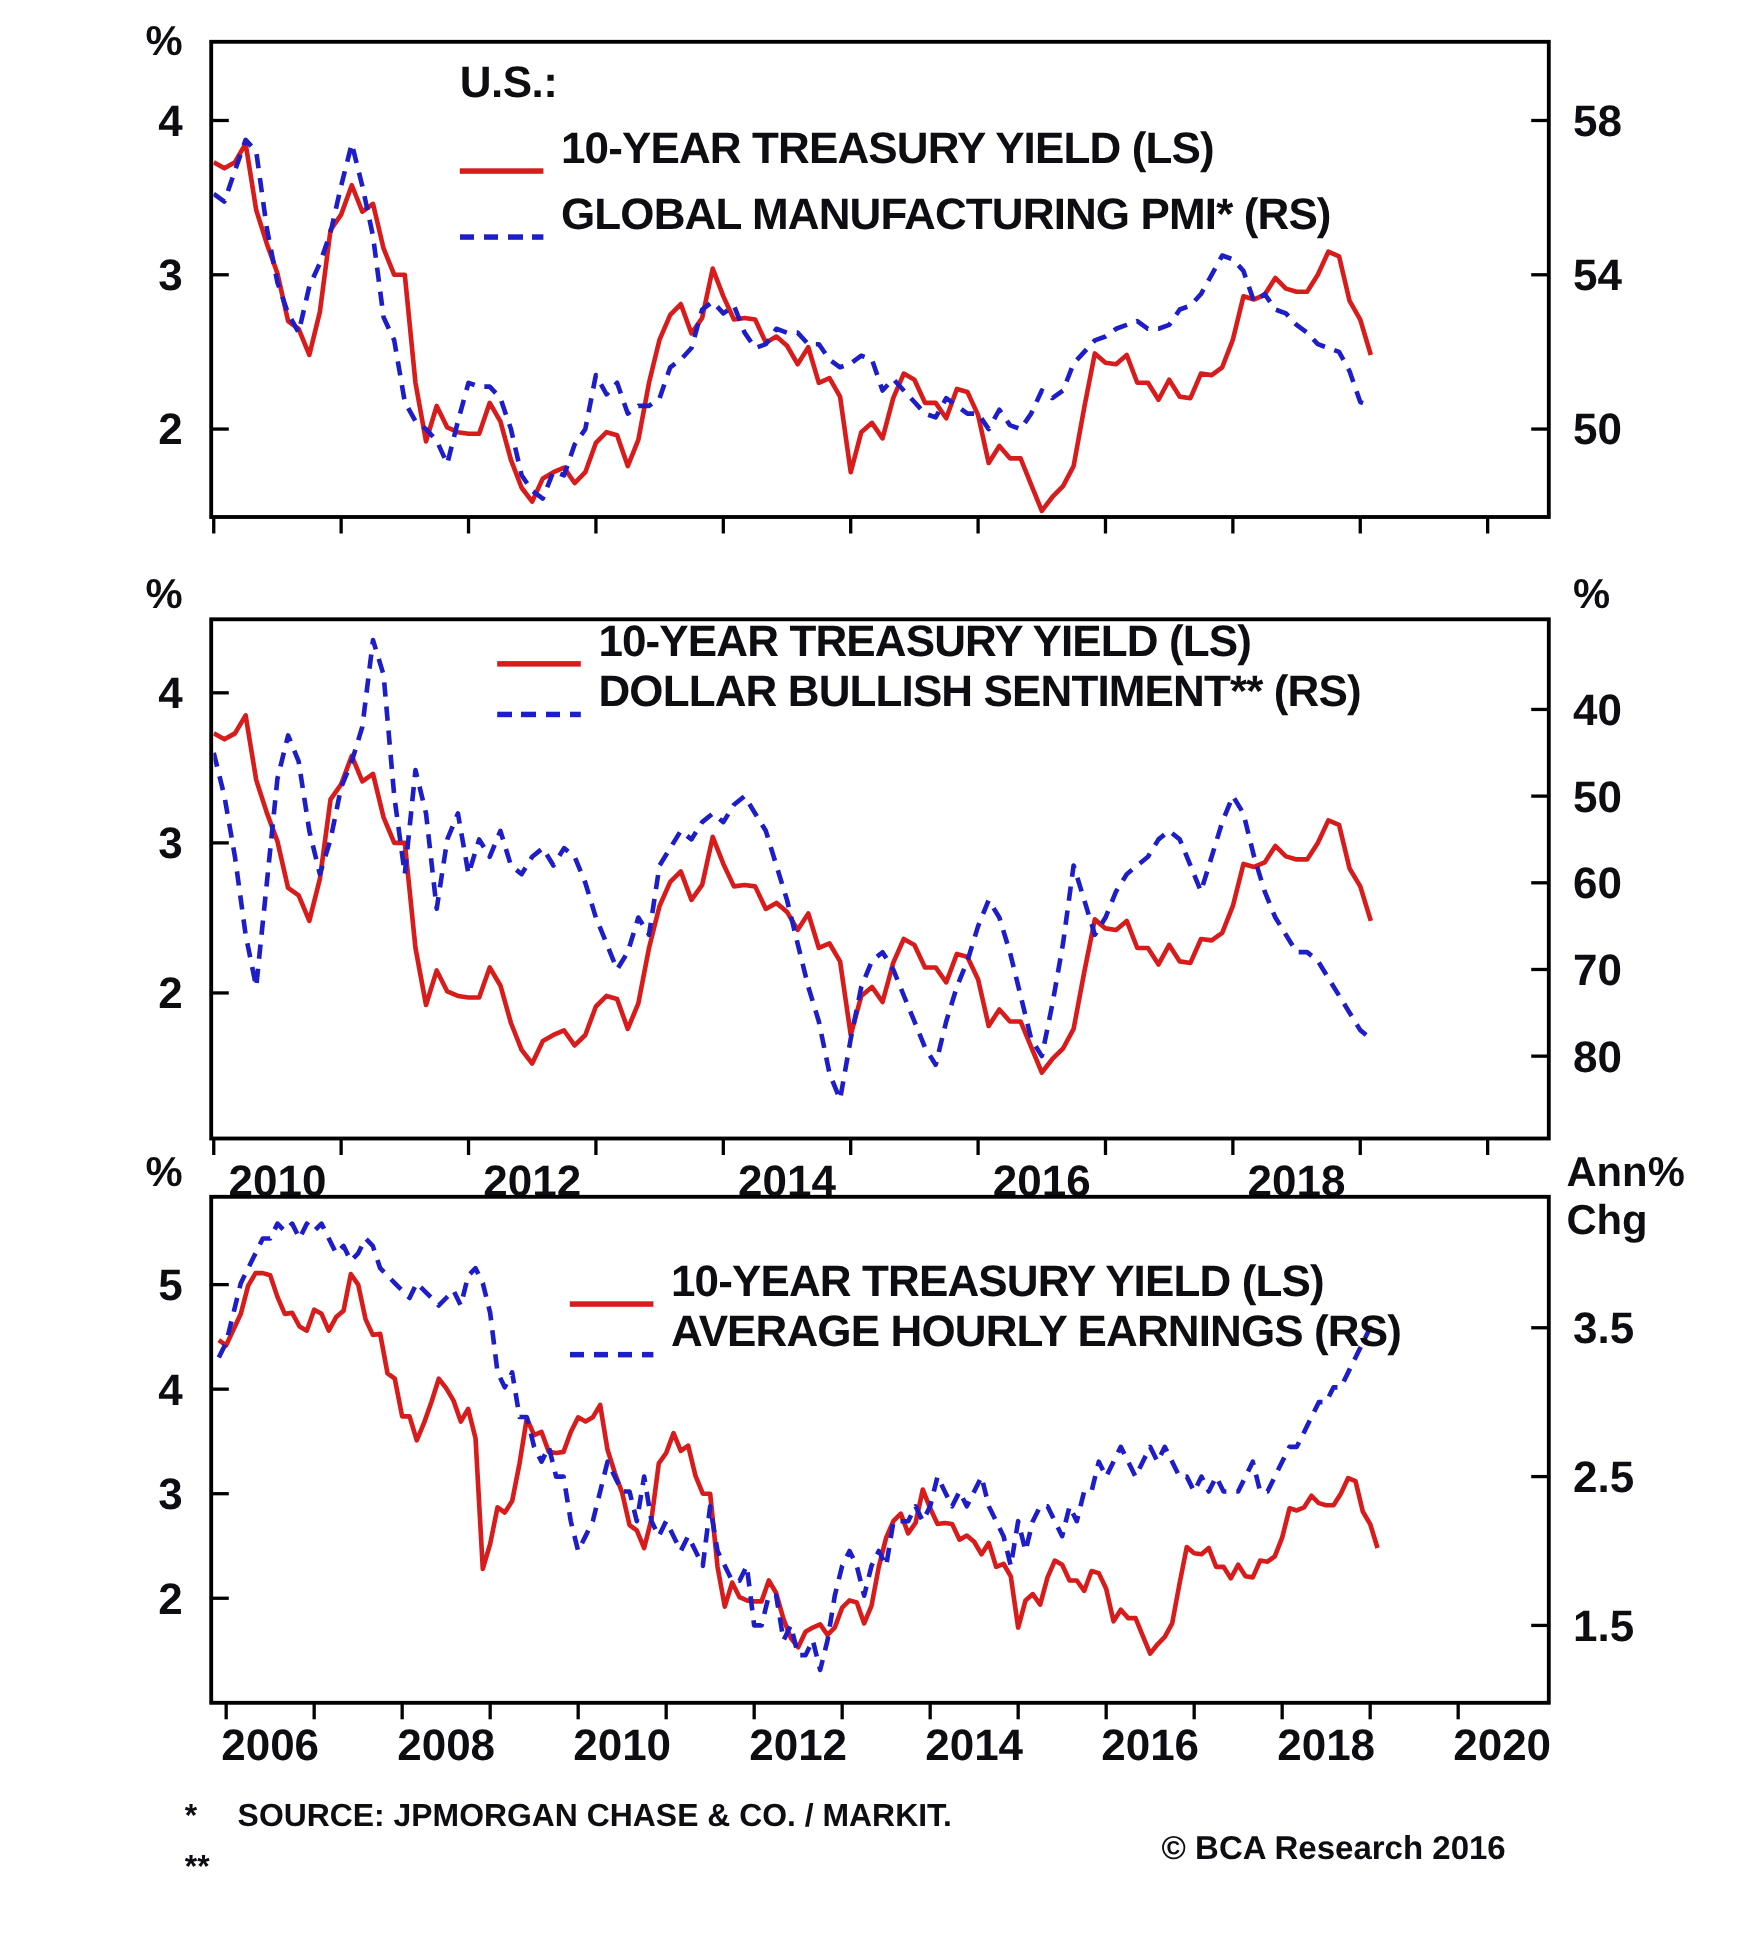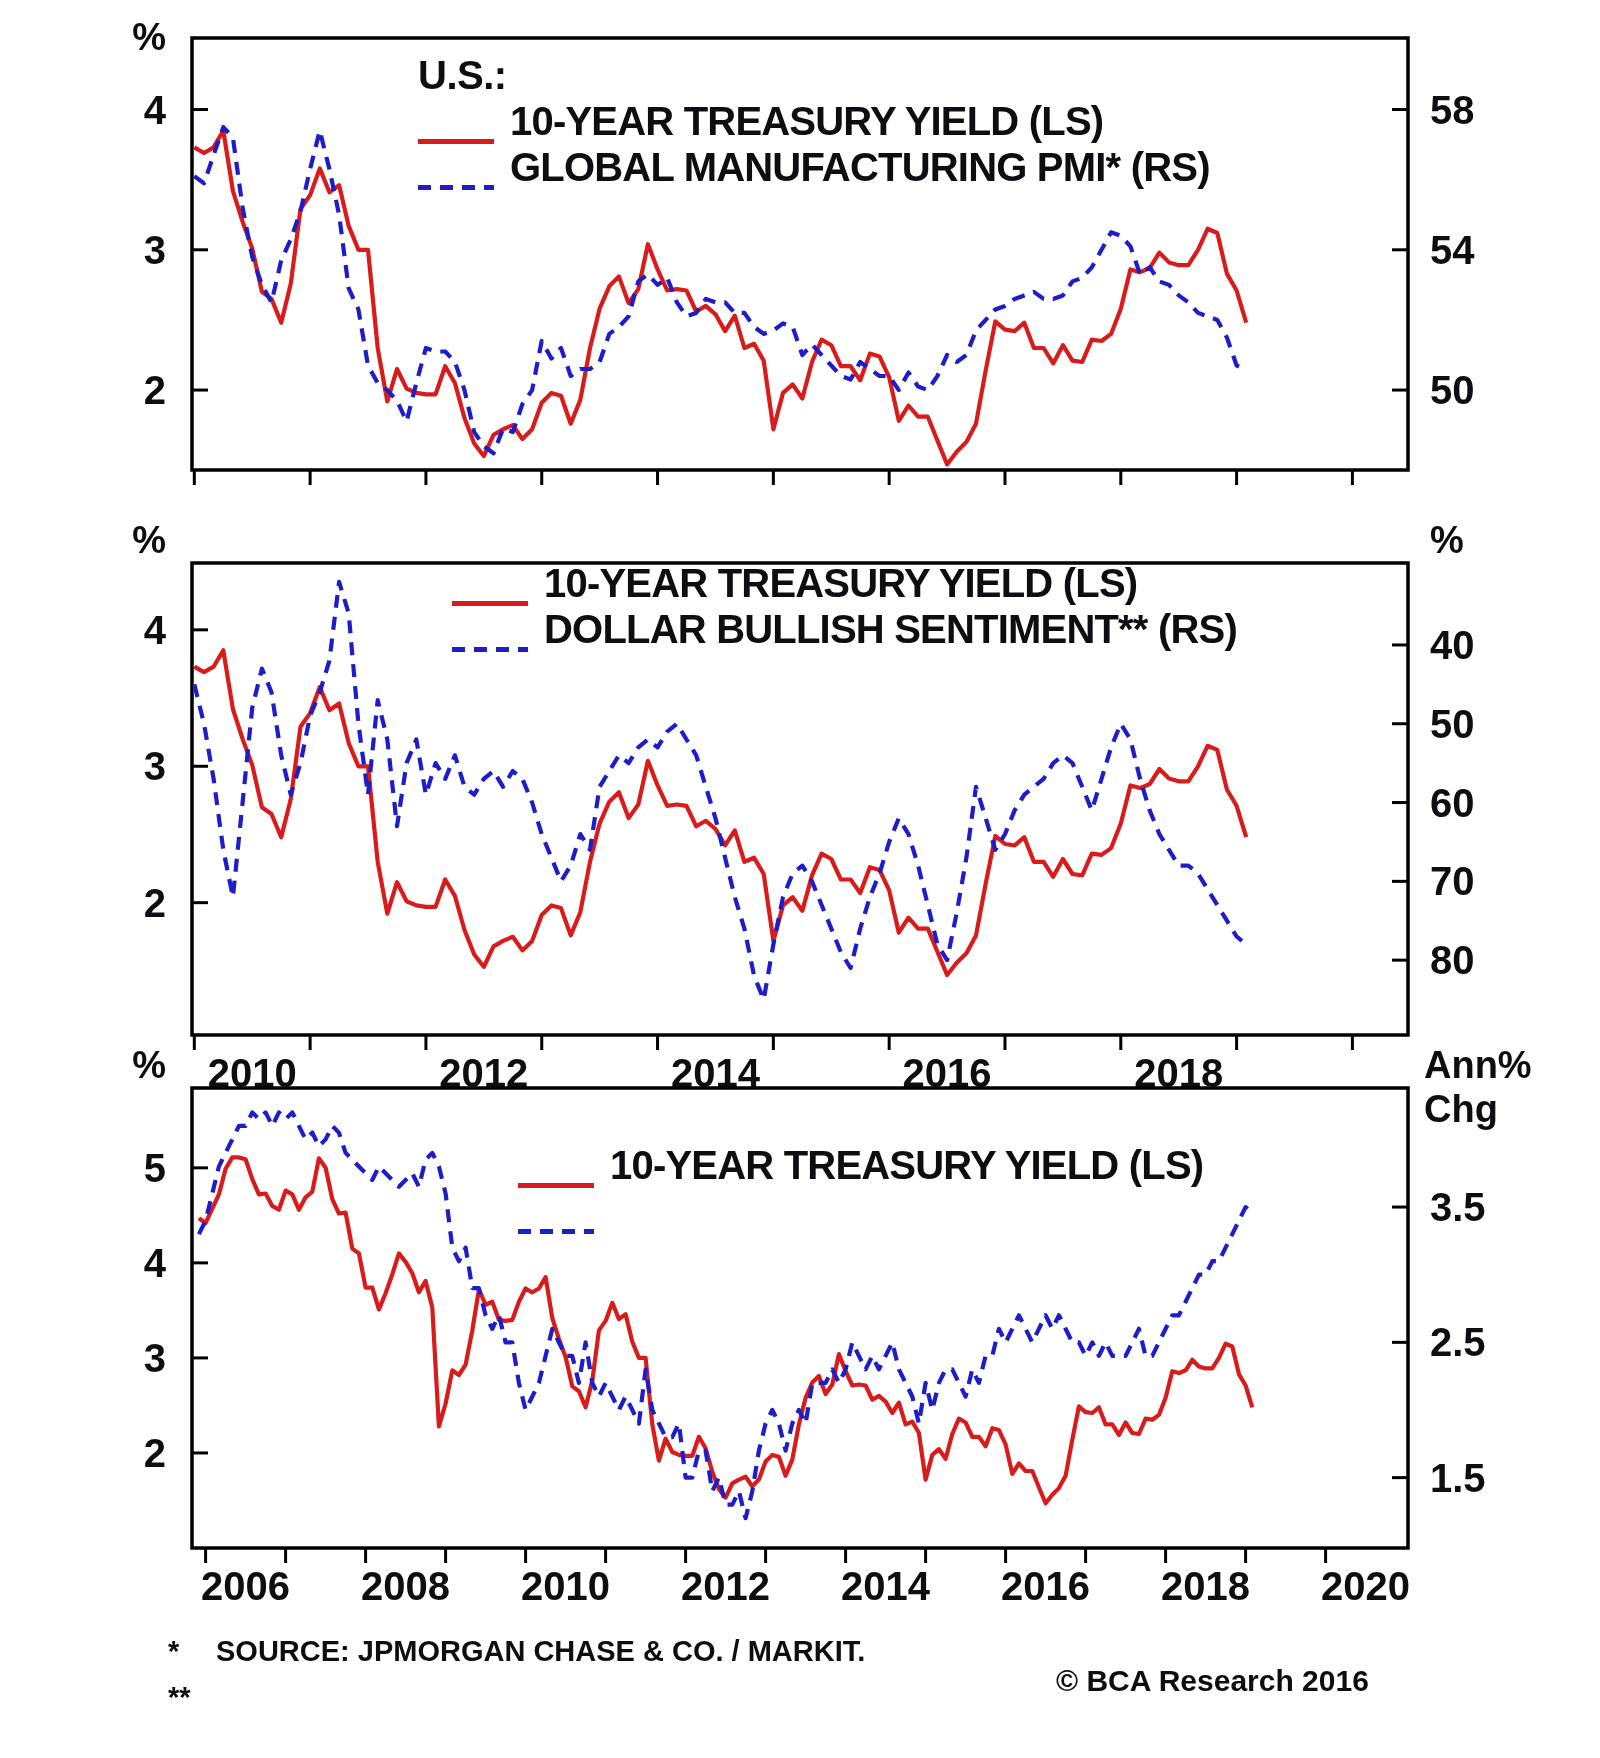--- a/index.html
+++ b/index.html
@@ -8,21 +8,21 @@
     font-family:"Liberation Sans",sans-serif;font-weight:bold;color:#0d0d12;
   }
   #chart-svg{position:absolute;left:0;top:0;font-family:"Liberation Sans",sans-serif;font-weight:bold;}
   .legend{position:absolute;display:flex;flex-direction:column;}
   .legend-header{font-size:40px;height:46px;display:flex;align-items:center;letter-spacing:-0.5px;}
   .legend-row{display:flex;align-items:flex-end;height:46px;}
   .legend-label{font-size:40px;letter-spacing:-0.8px;white-space:nowrap;}
   .swatch{width:76px;height:5px;margin-right:16px;flex:none;}
   .swatch.solid{background:var(--red,#d81b1b);}
   .swatch.dashed{background:repeating-linear-gradient(90deg,var(--blue,#1e1ec8) 0 13px,transparent 13px 22px);}
-  .legend-1{left:418px;top:52px;}
+  .legend-1{left:418px;top:52px;gap:14px;}
   .legend-2{left:452px;top:560px;}
   .legend-3{left:518px;top:1142px;}
   .footnotes{position:absolute;left:168px;top:1628px;font-size:29px;line-height:46px;white-space:nowrap;}
   .fn-row{display:flex;}
   .fn-marker{display:inline-block;width:48px;flex:none;}
   .copyright{position:absolute;left:1056px;top:1664px;font-size:30px;white-space:nowrap;}
 </style>
 </head>
 <body>
 
@@ -199,20 +199,21 @@
     </div>
   </div>
 
   <div class="legend legend-3">
     <div class="legend-row">
       <span class="swatch solid"></span>
       <span class="legend-label">10-YEAR TREASURY YIELD (LS)</span>
     </div>
     <div class="legend-row">
       <span class="swatch dashed"></span>
+      <span class="legend-label">AVERAGE HOURLY EARNINGS (RS)</span>
     </div>
   </div>
 
   <div class="footnotes">
     <div class="fn-row">
       <span class="fn-marker">*</span>
       <span>SOURCE: JPMORGAN CHASE &amp; CO. / MARKIT.</span>
     </div>
     <div class="fn-row">
       <span class="fn-marker">**</span>

